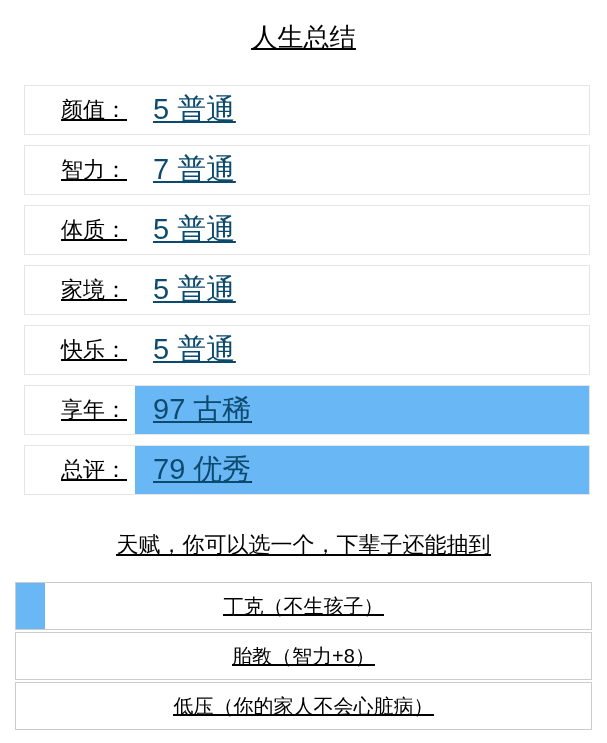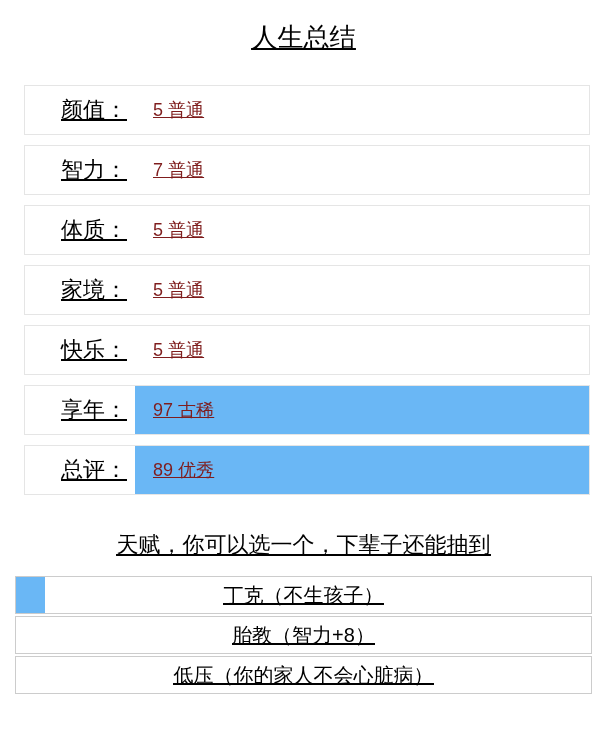--- a/index.html
+++ b/index.html
@@ -62,39 +62,39 @@
       justify-content: flex-end;
       padding-right: 8px;
       font-size: 22px;
       color: #000;
     }
     .stat-value {
       flex: 1;
       display: flex;
       align-items: center;
       padding-left: 18px;
-      font-size: 18px;
-      color: #7f1d1d;
+      font-size: 29px;
+      color: #0c4a6e;
     }
     .stat-value.highlight {
       background: #6ab7f5;
     }
     .talent-section {
       margin-top: 15px;
     }
     .talent-header {
       text-align: center;
       font-size: 22px;
       color: #000;
-      margin-bottom: 16px;
+      margin-bottom: 22px;
     }
     .talent-row {
       position: relative;
       border: 1px solid #ccc;
-      height: 38px;
+      height: 48px;
       display: flex;
       align-items: center;
       justify-content: center;
       font-size: 20px;
       color: #000;
       margin-bottom: 2px;
       background: #fff;
     }
     .talent-row .progress-fill {
       position: absolute;
@@ -135,21 +135,21 @@
     <div class="stat-row">
       <div class="stat-label">快乐：</div>
       <div class="stat-value">5 普通</div>
     </div>
     <div class="stat-row">
       <div class="stat-label">享年：</div>
       <div class="stat-value highlight">97 古稀</div>
     </div>
     <div class="stat-row">
       <div class="stat-label">总评：</div>
-      <div class="stat-value highlight">89 优秀</div>
+      <div class="stat-value highlight">79 优秀</div>
     </div>
   </div>
 
   <div class="talent-section">
     <div class="talent-header">天赋，你可以选一个，下辈子还能抽到</div>
     <div class="talent-row">
       <div class="progress-fill" style="width:5%"></div>
       <span class="talent-text">丁克（不生孩子）</span>
     </div>
     <div class="talent-row">

